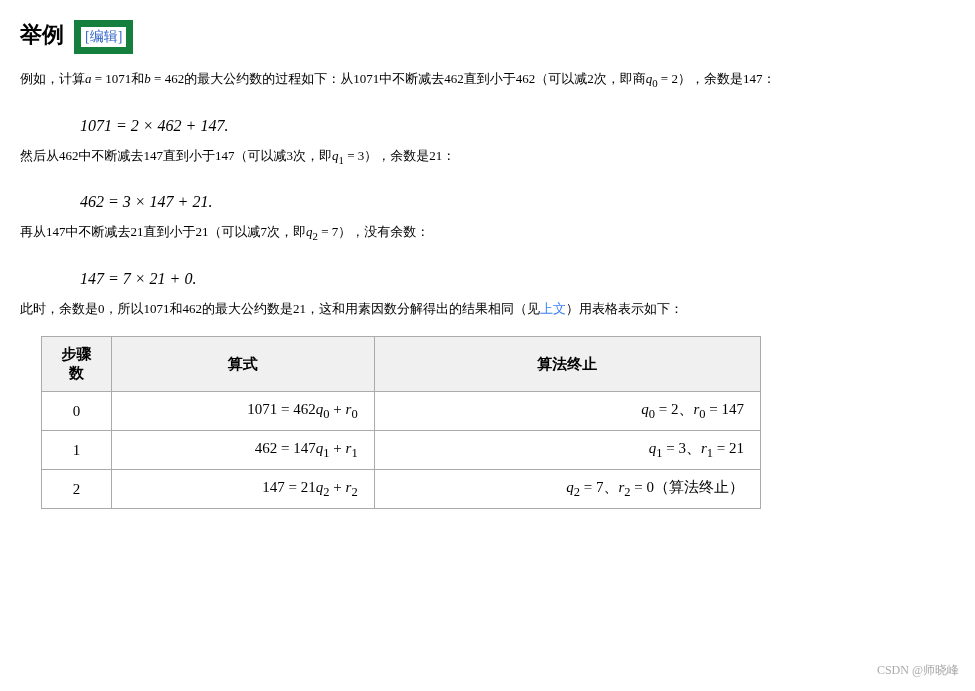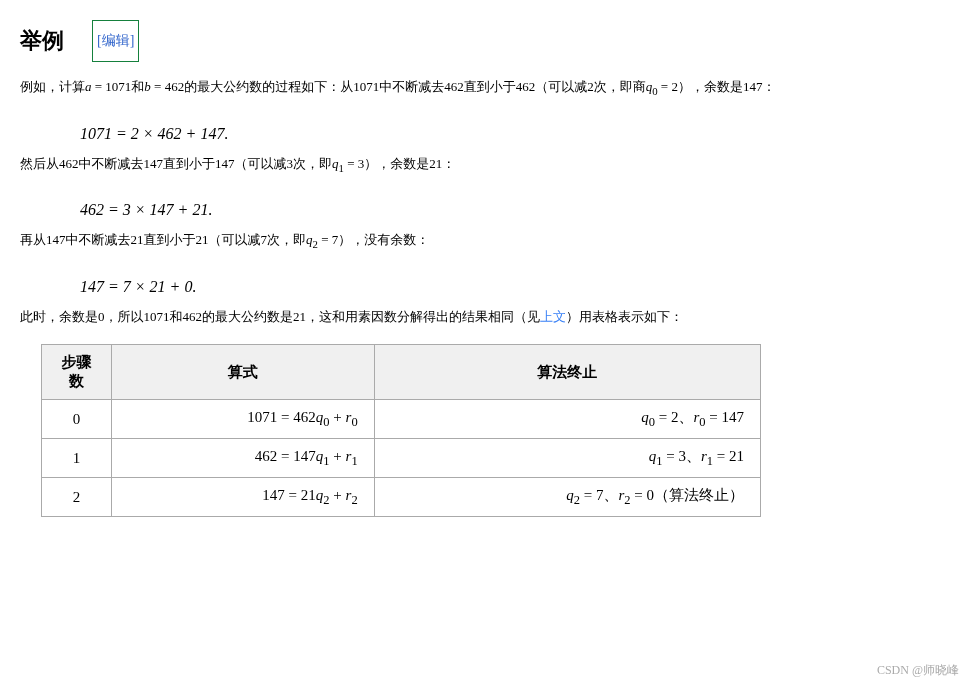--- a/index.html
+++ b/index.html
@@ -14,37 +14,37 @@
       font-size: 16px;
       color: #000000;
       width: 975px;
       min-height: 691px;
       padding: 20px 24px 20px 20px;
       position: relative;
     }
 
     .section-title {
       display: flex;
-      align-items: center;
-      gap: 28px;
+      align-items: flex-start;
+      gap: 10px;
       margin-bottom: 14px;
     }
 
     .section-title-text {
       font-size: 22px;
       font-weight: bold;
       color: #000;
     }
 
     .edit-link {
       font-size: 14px;
       color: #3366cc;
       text-decoration: none;
-      border: 1px solid #15803d;
-      padding: 11px 4px;
+      border: 7px solid #15803d;
+      padding: 1px 4px;
     }
 
     .content-text {
       font-size: 13px;
       line-height: 1.75;
       margin-bottom: 10px;
       color: #000;
     }
 
     .math-block {

